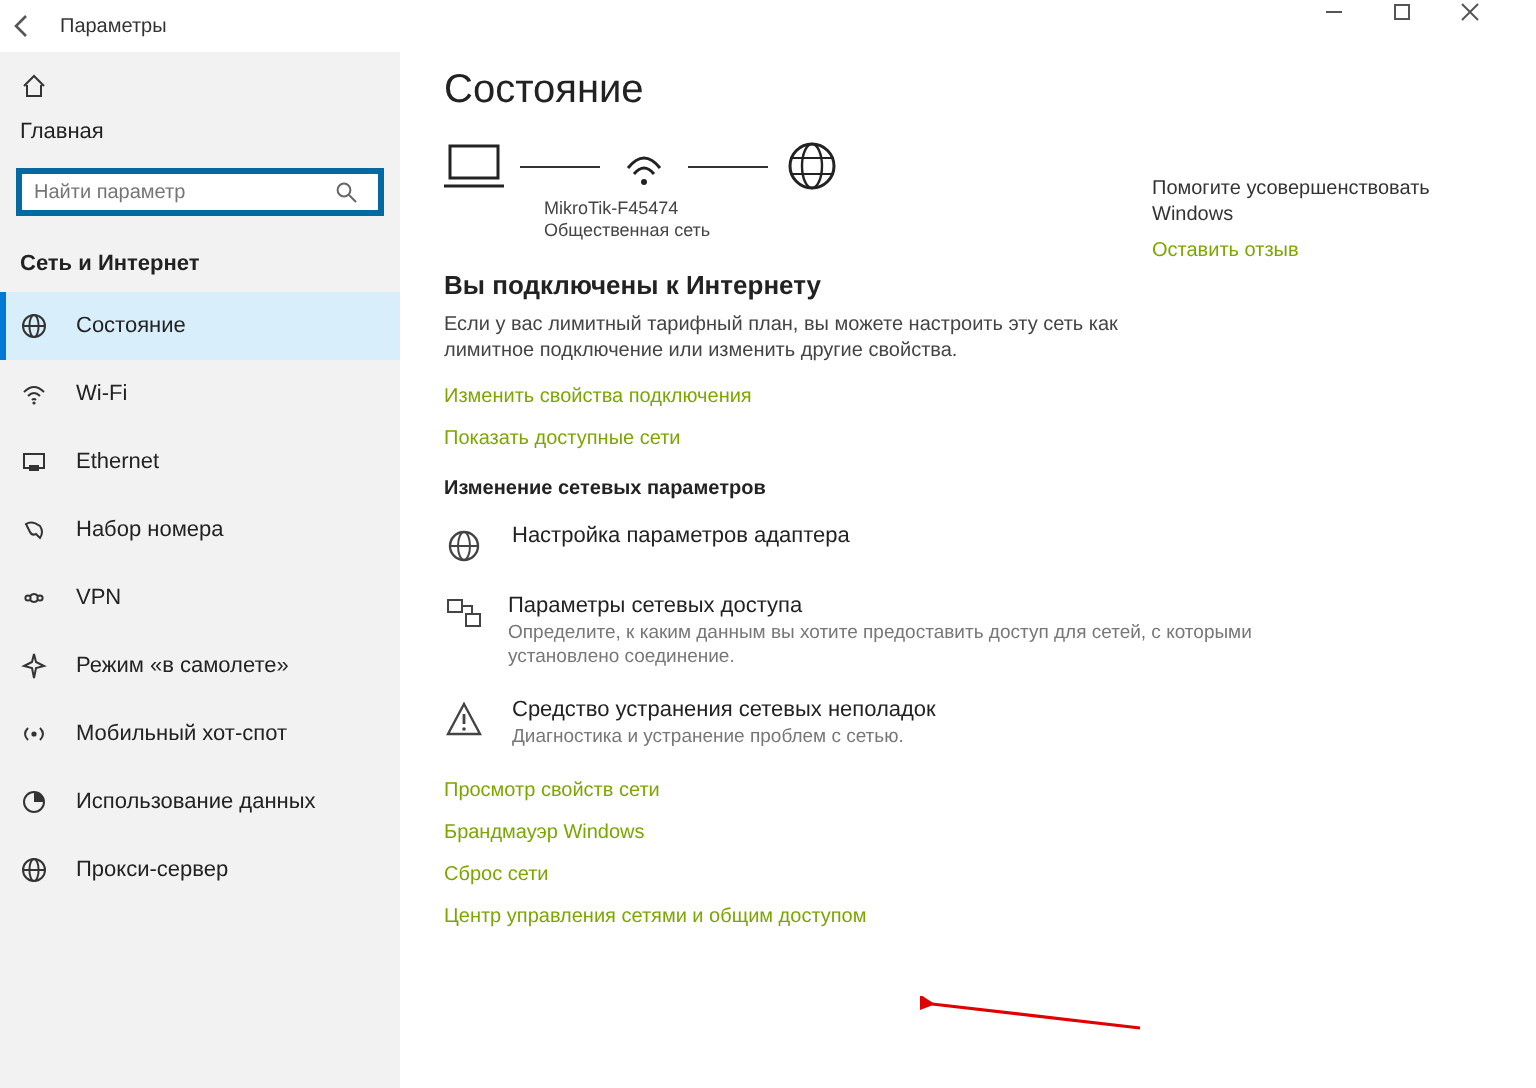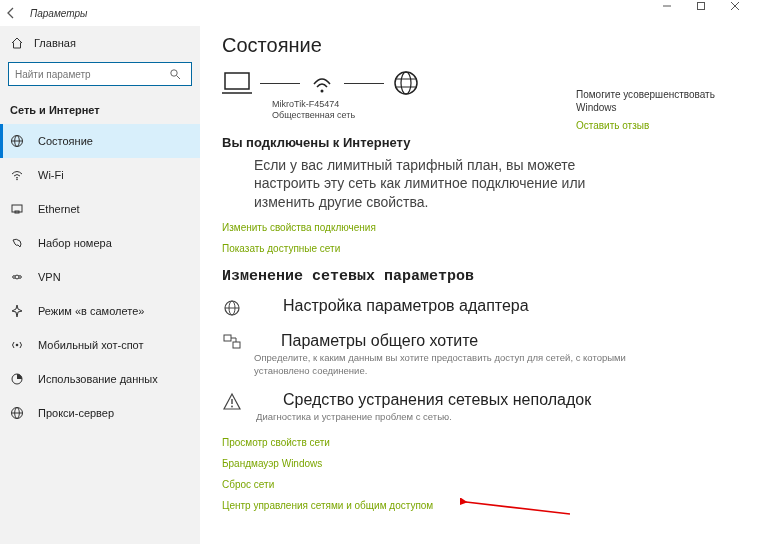--- a/index.html
+++ b/index.html
@@ -1,48 +1,48 @@
 <!DOCTYPE html>
 <html><head>
 <meta charset="utf-8">
 <style>
 * { margin: 0; padding: 0; box-sizing: border-box; font-family: "Segoe UI", sans-serif; }
 body { background: #fff; width: 768px; height: 544px; overflow: hidden; font-size: 11px; color: #222; }
 
 .titlebar { height: 26px; display: flex; align-items: center; padding: 0 4px; border-bottom: 0; }
 .titlebar .back { width: 26px; text-align: center; font-size: 14px; color: #666; }
-.titlebar .title { font-size: 10px; color: #333; font-style: italic; }
+.titlebar .title { font-size: 10px; color: #333; }
 .titlebar .spacer { flex: 1; }
 .titlebar .winbtn { width: 34px; height: 24px; text-align: center; line-height: 24px; color: #555; font-size: 11px; }
 
 .main { display: flex; height: calc(100% - 26px); }
 
 .sidebar { width: 200px; background: #f2f2f2; height: 100%; padding-top: 4px; position: relative; }
-.home-row { display: flex; align-items: center; padding: 6px 10px; gap: 10px; font-size: 11px; }
-.searchbox { display: flex; align-items: center; margin: 6px 8px 10px 8px; background: #fff; border: 1px solid #0369a1; height: 24px; }
+.home-row { display: flex; padding: 6px 10px; gap: 10px; font-size: 11px; flex-direction: column; }
+.searchbox { display: flex; align-items: center; margin: 6px 8px 10px 8px; background: #fff; border: 3px solid #0369a1; height: 24px; }
 .searchbox input { border: 0; outline: 0; flex: 1; padding: 0 6px; font-size: 10px; background: transparent; color: #444; }
 .searchbox .sicon { width: 22px; text-align: center; color: #666; }
 .group-title { padding: 8px 10px 8px 10px; font-size: 11px; font-weight: 600; color: #222; }
 .nav-item { display: flex; align-items: center; gap: 12px; padding: 10px 10px 10px 10px; font-size: 11px; color: #222; cursor: pointer; }
 .nav-item .icon { width: 16px; text-align: center; color: #333; }
 .nav-item.selected { background: #d8effb; position: relative; }
 .nav-item.selected::before { content:""; position:absolute; left:0; top:0; bottom:0; width:3px; background:#0078d4; }
 
 .content { flex: 1; position: relative; padding: 8px 22px; overflow: hidden; }
 .content h1 { font-size: 20px; font-weight: 400; margin-bottom: 12px; }
 .netdiagram { display:flex; align-items:center; gap:8px; margin-bottom: 2px; }
 .netdiagram .dash { width: 40px; border-top: 1px solid #333; height: 0; }
 .sublabel { font-size: 9px; color: #444; text-align: left; width: 140px; line-height: 1.2; margin-bottom: 14px; margin-left: 50px; }
 .content h2 { font-size: 13px; font-weight: 600; margin-bottom: 6px; }
-.desc { font-size: 14px; color: #444; max-width: 370px; line-height: 1.35; margin-bottom: 10px; margin-left: 32px; }
+.desc { font-size: 10px; color: #444; max-width: 370px; line-height: 1.35; margin-bottom: 10px; }
 .link { color: #7ba600; font-size: 10px; cursor: pointer; margin-bottom: 10px; display: block; }
-.section-title { font-size: 15px; font-weight: 600; margin-top: 14px; margin-bottom: 12px; font-family: Liberation Mono, monospace; }
+.section-title { font-size: 10px; font-weight: 600; margin-top: 14px; margin-bottom: 12px; }
 .adv-row { display: flex; gap: 12px; margin-bottom: 14px; max-width: 420px; }
 .adv-row .aicon { width: 22px; color: #444; font-size: 16px; padding-top: 1px; }
-.adv-row .atitle { font-size: 16px; color: #222; margin-bottom: 2px; margin-left: 27px; }
+.adv-row .atitle { font-size: 11px; color: #222; margin-bottom: 2px; }
 .adv-row .adesc { font-size: 9.5px; color: #777; line-height: 1.3; }
 
 .rightcol { position: absolute; right: 32px; top: 62px; width: 160px; font-size: 10px; }
 .rightcol .rtitle { color: #333; margin-bottom: 6px; line-height: 1.3; }
 .rightcol .rlink { color: #7ba600; cursor: pointer; }
 
 .arrow { position: absolute; left: 260px; bottom: 26px; pointer-events:none; }
 
 svg { display: block; }
 </style>
@@ -233,21 +233,21 @@
 
     <div class="adv-row">
       <div class="aicon">
           <svg width="20" height="20" viewBox="0 0 20 20">
             <rect x="2" y="2" width="7" height="6" fill="none" stroke="#444"></rect>
             <rect x="11" y="9" width="7" height="6" fill="none" stroke="#444"></rect>
             <path d="M9 5 L14 5 L14 9" fill="none" stroke="#444"></path>
           </svg>
         </div>
       <div>
-        <div class="atitle">Параметры общего хотите</div>
+        <div class="atitle">Параметры сетевых доступа</div>
         <div class="adesc">Определите, к каким данным вы хотите предоставить доступ для сетей, с которыми установлено соединение.</div>
       </div>
     </div>
 
     <div class="adv-row">
       <div class="aicon">
           <svg width="20" height="20" viewBox="0 0 20 20">
             <path d="M10 2 L18 17 L2 17 Z" fill="none" stroke="#444" stroke-width="1.2"></path>
             <line x1="10" y1="7" x2="10" y2="12" stroke="#444" stroke-width="1.4"></line>
             <circle cx="10" cy="14.5" r="0.9" fill="#444"></circle>

